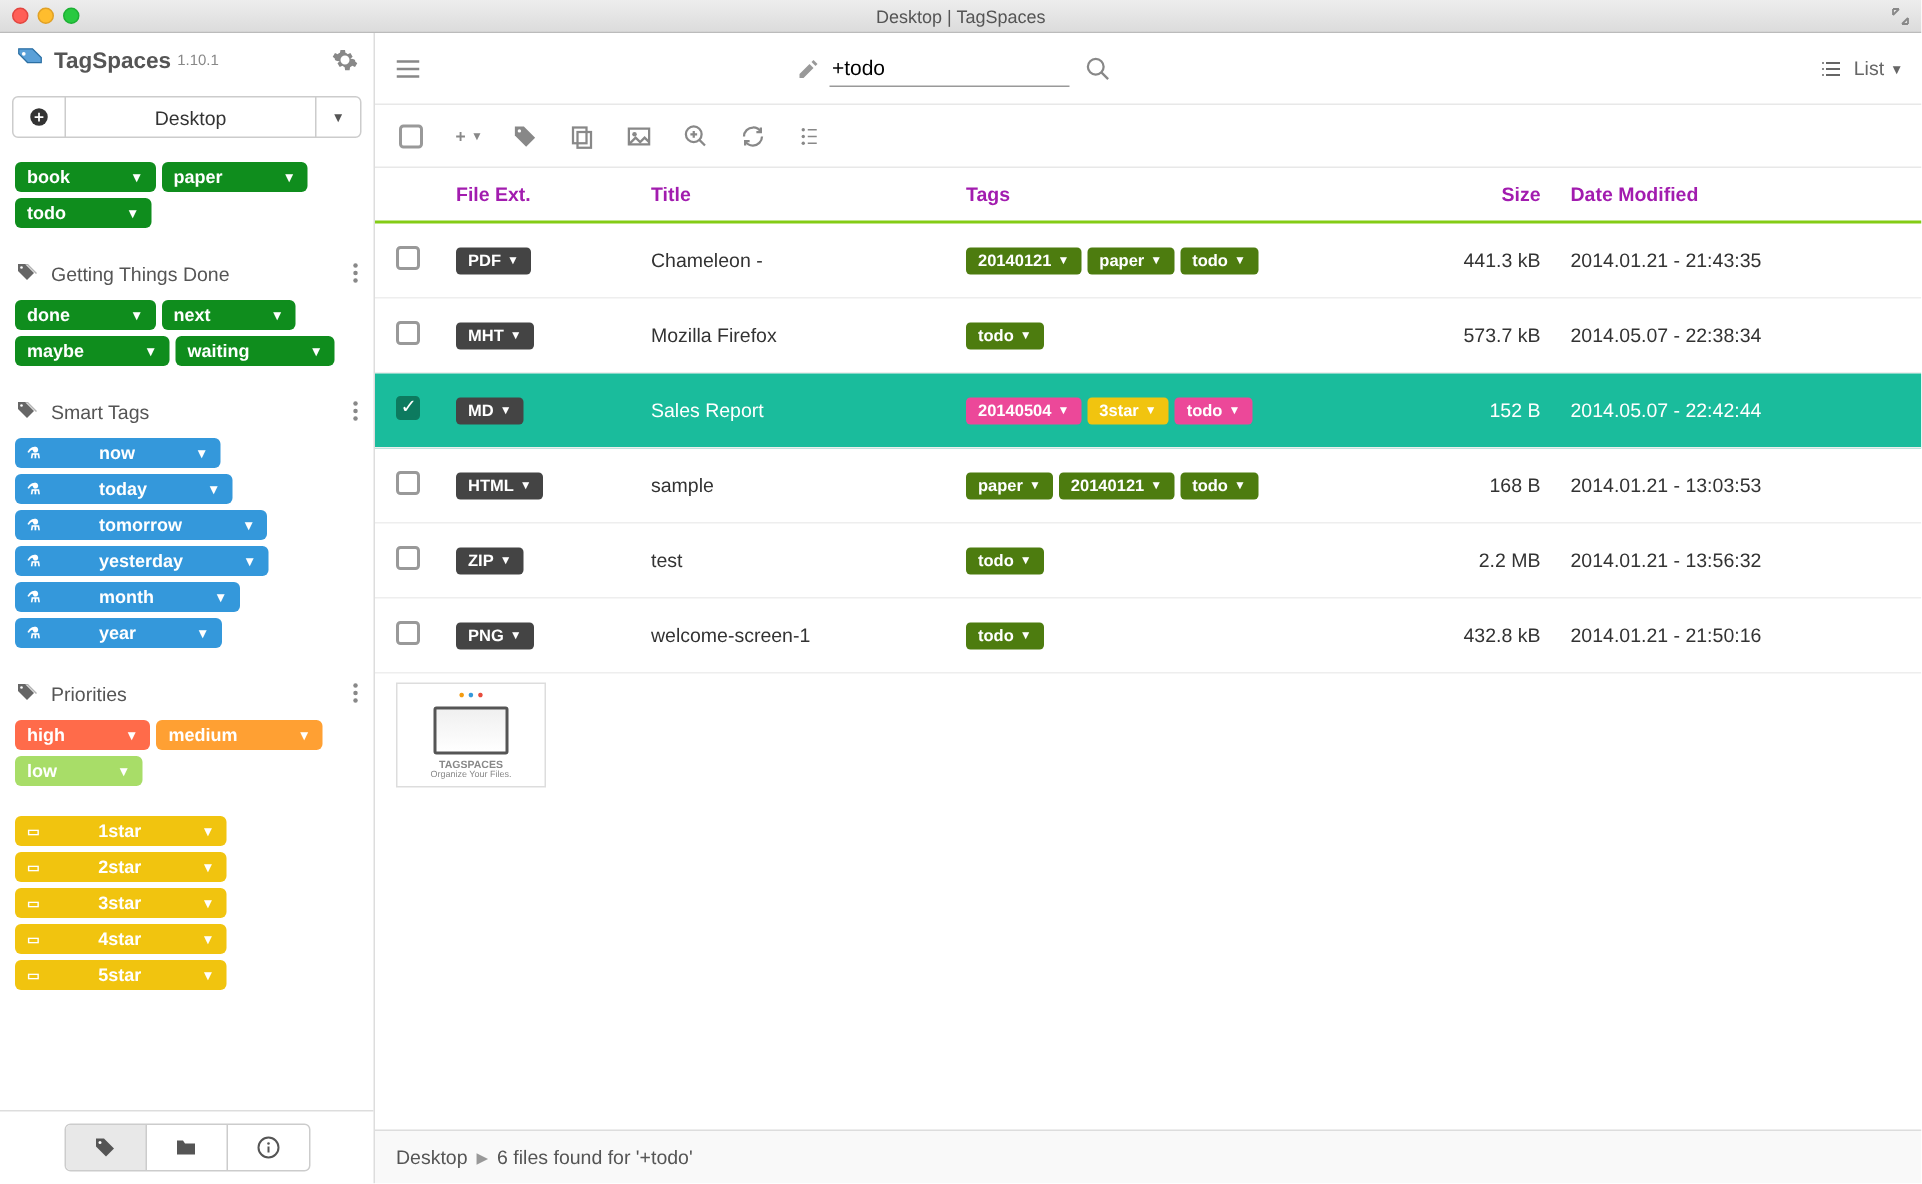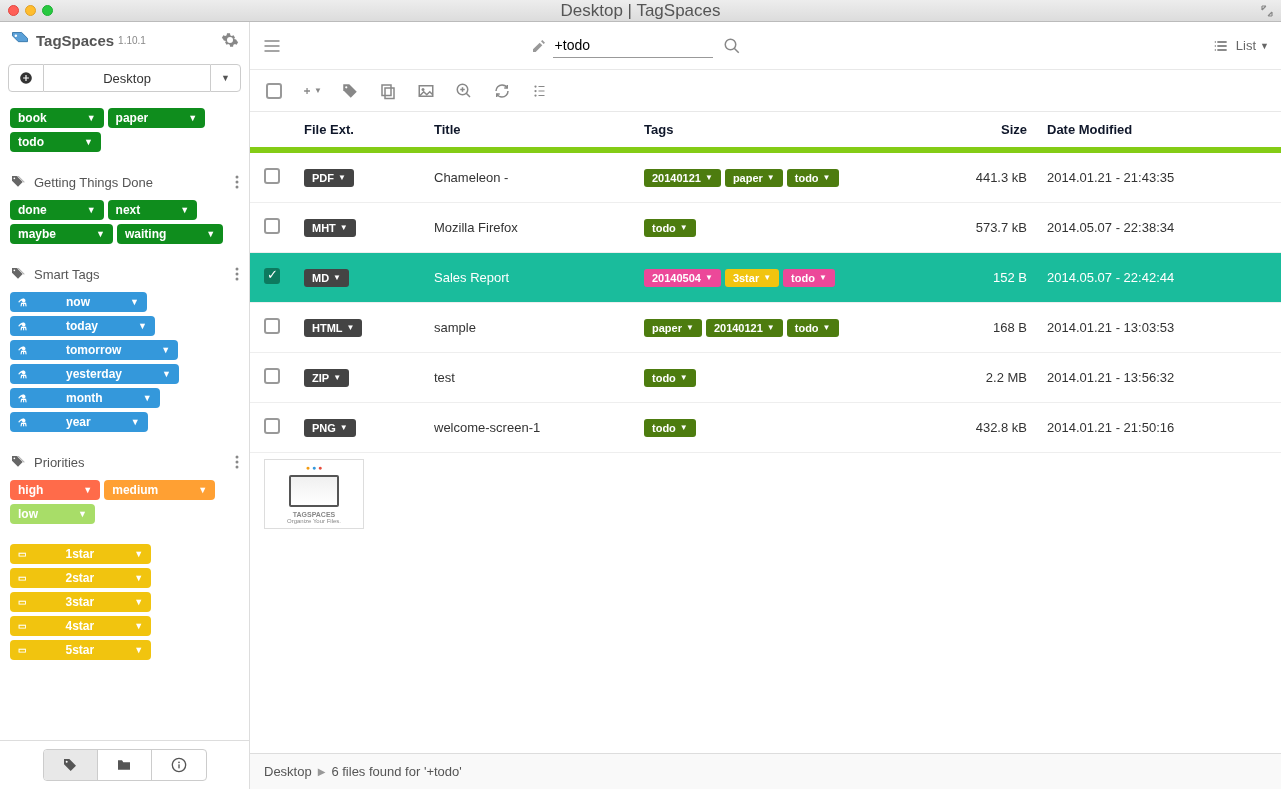--- a/index.html
+++ b/index.html
@@ -3,21 +3,21 @@
 <meta charset="utf-8">
 <style>
 * { box-sizing: border-box; margin: 0; padding: 0; }
 body { font-family: -apple-system, "Helvetica Neue", Arial, sans-serif; font-size: 13px; color: #333; background: #fff; width: 1281px; height: 789px; overflow: hidden; display: flex; flex-direction: column; }
 .titlebar { height: 22px; background: linear-gradient(#ededed,#dcdcdc); border-bottom: 1px solid #bbb; display: flex; align-items: center; padding: 0 8px; position: relative; }
 .traffic { display: flex; gap: 6px; }
 .traffic span { width: 11px; height: 11px; border-radius: 50%; display: inline-block; }
 .tl-red { background: #ff5f57; border:1px solid #e24640;}
 .tl-yellow { background: #ffbd2e; border:1px solid #e0a127;}
 .tl-green { background: #28c940; border:1px solid #1db034;}
-.titlebar-title { position: absolute; left:0; right:0; text-align:center; font-size:17px; color:#555; }
+.titlebar-title { position: absolute; left:0; right:0; text-align:center; font-size:12px; color:#555; }
 .expand-icon { margin-left:auto; color:#888; font-size:12px; }
 .app { flex:1; display:flex; min-height:0; }
 .sidebar { width:250px; background:#fff; border-right:1px solid #ddd; display:flex; flex-direction:column; }
 .sidebar-header { display:flex; align-items:center; padding:8px 10px; }
 .logo { width:20px; height:20px; margin-right:6px; }
 .brand { font-weight:bold; font-size:15px; color:#555; }
 .version { font-size:10px; color:#888; margin-left:4px; vertical-align: super; }
 .gear { margin-left:auto; color:#888; cursor:pointer; }
 .location-row { display:flex; padding:6px 8px; gap:0; }
 .btn { border:1px solid #ccc; background:#fff; padding:6px 10px; cursor:pointer; display:flex; align-items:center; justify-content:center; color:#555; }
@@ -45,21 +45,21 @@
 .main-topbar { height:48px; border-bottom:1px solid #e8e8e8; display:flex; align-items:center; padding:0 12px; }
 .hamburger { color:#888; cursor:pointer; margin-right:12px; }
 .search-wrap { margin-left:auto; margin-right:auto; display:flex; align-items:center; }
 .search-edit-icon { color:#999; margin-right:6px; }
 .search-input { border:none; border-bottom:1px solid #999; width:160px; font-size:14px; padding:4px 2px; outline:none; }
 .search-btn { color:#888; margin-left:10px; cursor:pointer; }
 .view-switch { margin-left:auto; display:flex; align-items:center; color:#666; cursor:pointer; }
 .view-switch .caret { margin-left:4px; font-size:9px; }
 .toolbar { height:42px; border-bottom:1px solid #e8e8e8; display:flex; align-items:center; padding:0 14px; gap:18px; color:#888; }
 .toolbar .tb-icon { cursor:pointer; width:20px; height:20px; display:flex; align-items:center; justify-content:center; }
-.table-head { display:flex; padding:10px 14px; border-bottom:6px solid #84cc16; font-weight:bold; color:#0f172a; }
+.table-head { display:flex; padding:10px 14px; border-bottom:2px solid #84cc16; font-weight:bold; color:#a21caf; }
 .col-check { width:40px; }
 .col-ext { width:130px; }
 .col-title { width:210px; }
 .col-tags { flex:1; }
 .col-size { width:120px; text-align:right; padding-right:20px; }
 .col-date { width:220px; }
 .files { flex:1; overflow-y:auto; }
 .file-row { display:flex; align-items:center; padding:10px 14px; border-bottom:1px solid #eee; min-height:50px; }
 .file-row.selected { background:#1abc9c; color:#fff; }
 .file-row.selected .file-title { color:#fff; }

